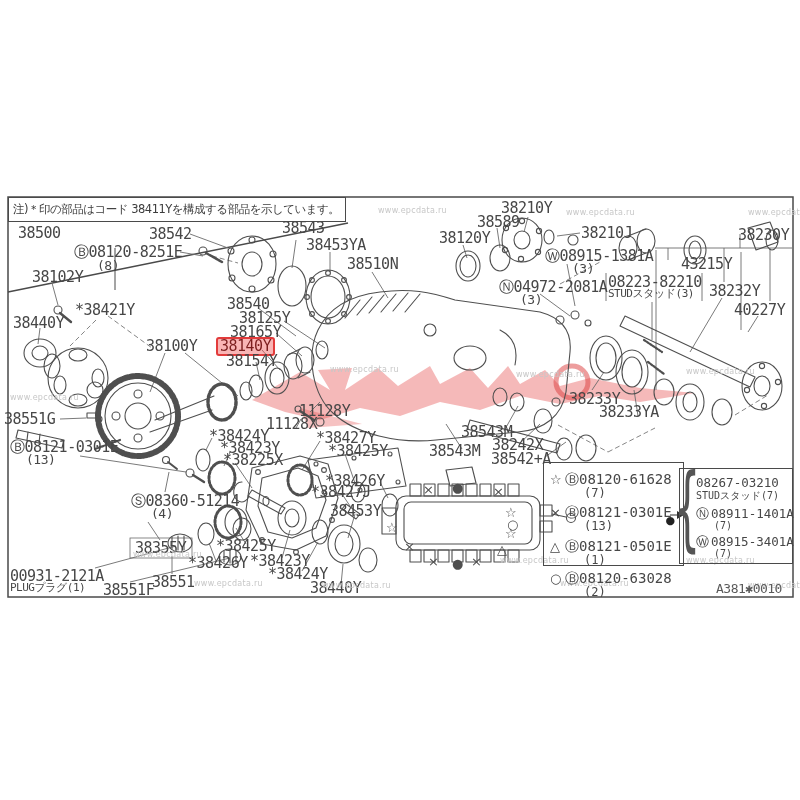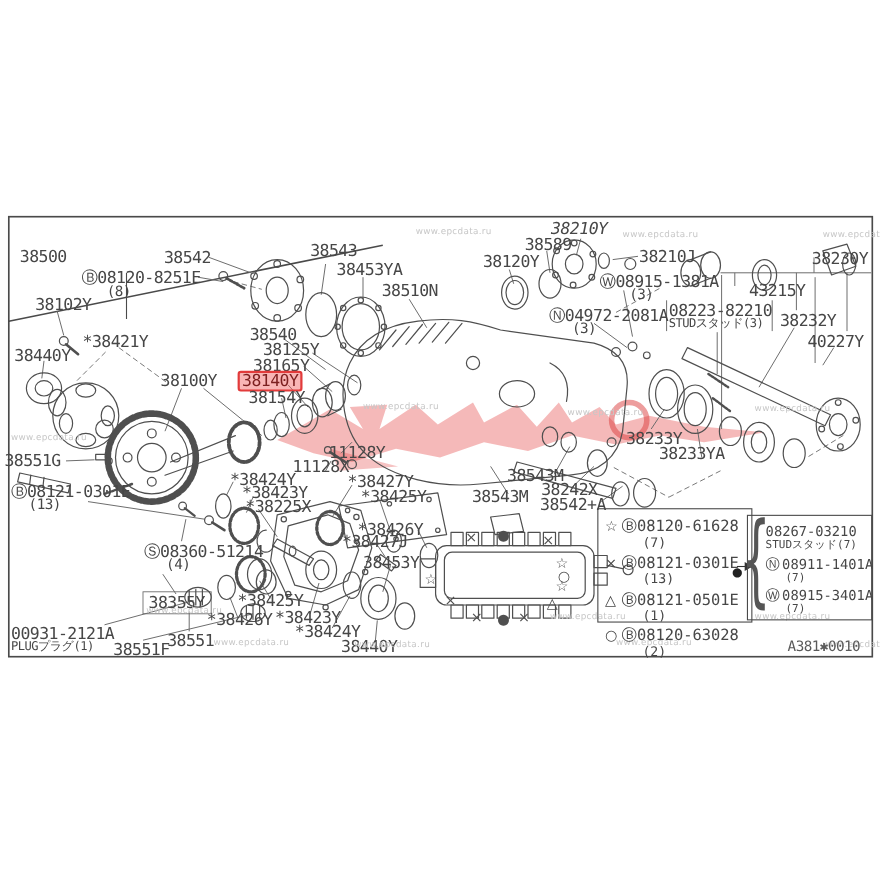--- a/index.html
+++ b/index.html
@@ -328,30 +328,33 @@
       <line x1="552" y1="514" x2="566" y2="517"></line>
         <circle cx="571" cy="518" r="4.5"></circle>
     </g>
 
     <g>
       <line x1="670" y1="515" x2="680" y2="515" stroke="#333" stroke-width="1"></line>
       <polygon points="684,515 677,511 677,519" fill="#333"></polygon>
     </g>
   </svg>
 
+  <div class="note">
+    <span>注)＊印の部品はコード 38411Yを構成する部品を示しています。</span>
+  </div>
 
   <div id="labelLayer">
       <span class="plabel" style="left: 18px; top: 226px;">38500</span>
       <span class="plabel" style="left: 149px; top: 227px;">38542</span>
       <span class="plabel" style="left: 74px; top: 245px;">Ⓑ08120-8251E</span>
       <span class="plabel" style="left: 97px; top: 259px; font-size: 13px;">(8)</span>
       <span class="plabel" style="left: 282px; top: 221px;">38543</span>
       <span class="plabel" style="left: 306px; top: 238px;">38453YA</span>
       <span class="plabel" style="left: 347px; top: 257px;">38510N</span>
-      <span class="plabel" style="left: 501px; top: 201px; font-style: italic;">38210Y</span>
+      <span class="plabel" style="left: 501px; top: 201px;">38210Y</span>
       <span class="plabel" style="left: 477px; top: 215px;">38589</span>
       <span class="plabel" style="left: 439px; top: 231px;">38120Y</span>
       <span class="plabel" style="left: 581px; top: 226px;">38210J</span>
       <span class="plabel" style="left: 738px; top: 228px;">38230Y</span>
       <span class="plabel" style="left: 545px; top: 249px;">Ⓦ08915-1381A</span>
       <span class="plabel" style="left: 572px; top: 262px; font-size: 13px;">(3)</span>
       <span class="plabel" style="left: 681px; top: 257px;">43215Y</span>
       <span class="plabel" style="left: 499px; top: 280px;">Ⓝ04972-2081A</span>
       <span class="plabel" style="left: 520px; top: 293px; font-size: 13px;">(3)</span>
       <span class="plabel" style="left: 608px; top: 275px;">08223-82210</span>

